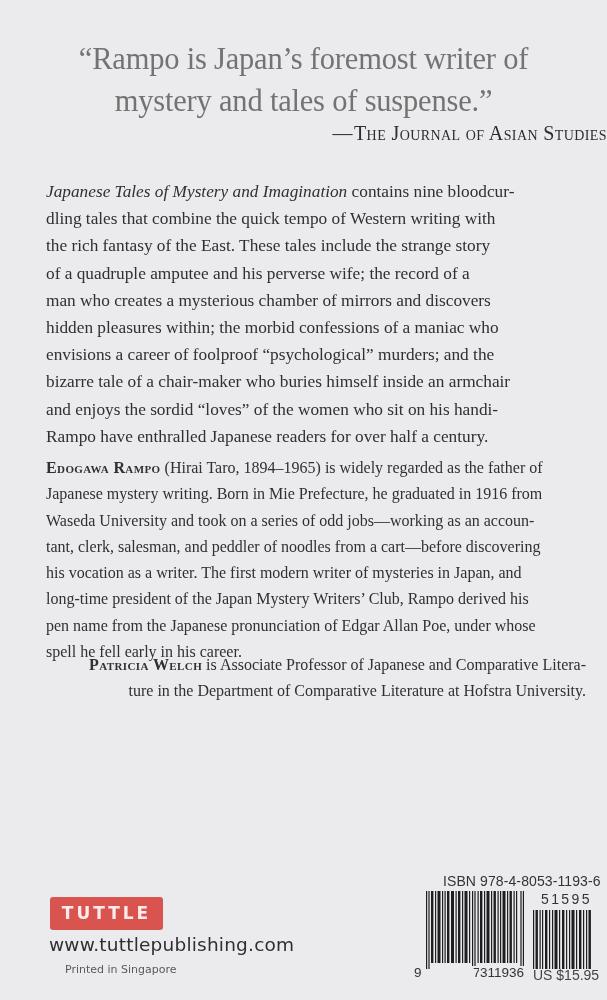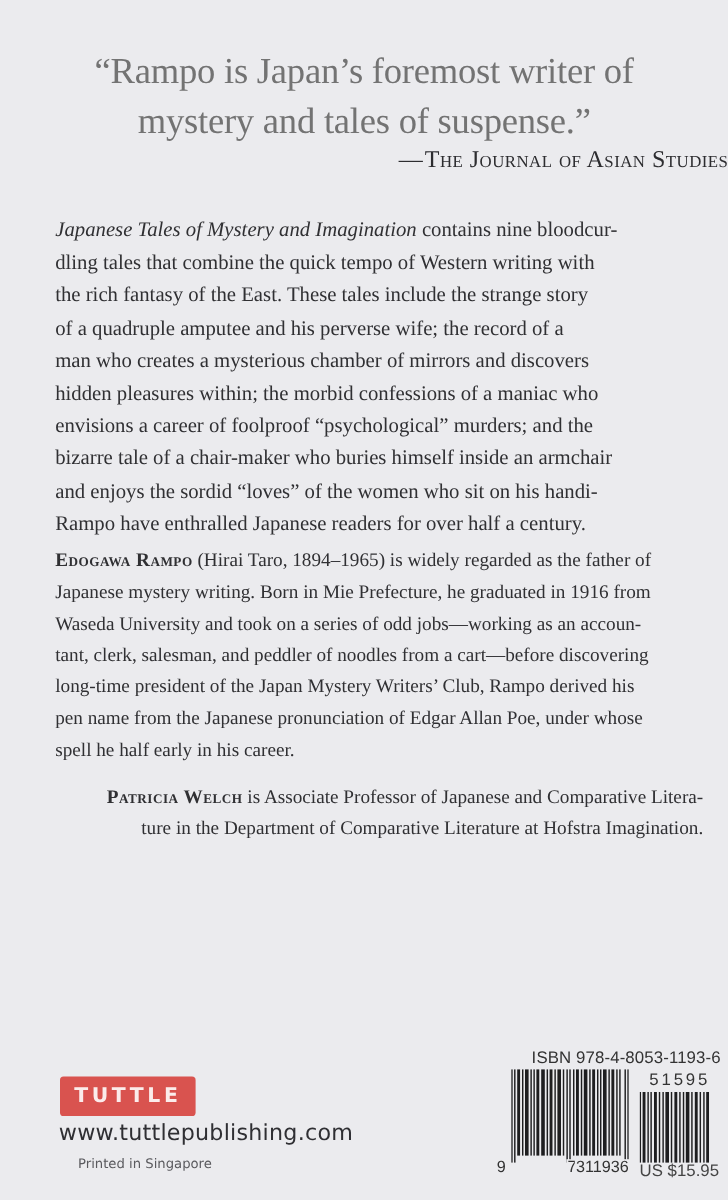--- a/index.html
+++ b/index.html
@@ -116,28 +116,29 @@
   <span class="ln">bizarre tale of a chair-maker who buries himself inside an armchair</span>
   <span class="ln">and enjoys the sordid “loves” of the women who sit on his handi-</span>
   <span class="ln">Rampo have enthralled Japanese readers for over half a century.</span>
 </div>
 
 <div class="body p2">
   <span class="ln"><span class="sc">Edogawa Rampo</span><span> (Hirai Taro, 1894–1965) is widely regarded as the father of</span></span>
   <span class="ln">Japanese mystery writing. Born in Mie Prefecture, he graduated in 1916 from</span>
   <span class="ln">Waseda University and took on a series of odd jobs—working as an accoun-</span>
   <span class="ln">tant, clerk, salesman, and peddler of noodles from a cart—before discovering</span>
+  <span class="ln">his vocation as a writer. The first modern writer of mysteries in Japan, and</span>
   <span class="ln">long-time president of the Japan Mystery Writers’ Club, Rampo derived his</span>
   <span class="ln">pen name from the Japanese pronunciation of Edgar Allan Poe, under whose</span>
-  <span class="ln">spell he half early in his career.</span>
+  <span class="ln">spell he fell early in his career.</span>
 </div>
 
 <div class="body p3">
   <span class="ln"><span class="sc">Patricia Welch</span><span> is Associate Professor of Japanese and Comparative Litera-</span></span>
-  <span class="ln">ture in the Department of Comparative Literature at Hofstra Imagination.</span>
+  <span class="ln">ture in the Department of Comparative Literature at Hofstra University.</span>
 </div>
 
 <div class="tuttle-logo">TUTTLE</div>
 <div class="website">www.tuttlepublishing.com</div>
 <div class="printed">Printed in Singapore</div>
 
 <div class="isbn">ISBN 978-4-8053-1193-6</div>
 <svg class="barcode-main" viewBox="0 0 98 78" preserveAspectRatio="none">
   <g fill="#1e1e20">
     <rect x="0" y="0" width="1.2" height="78"></rect>

